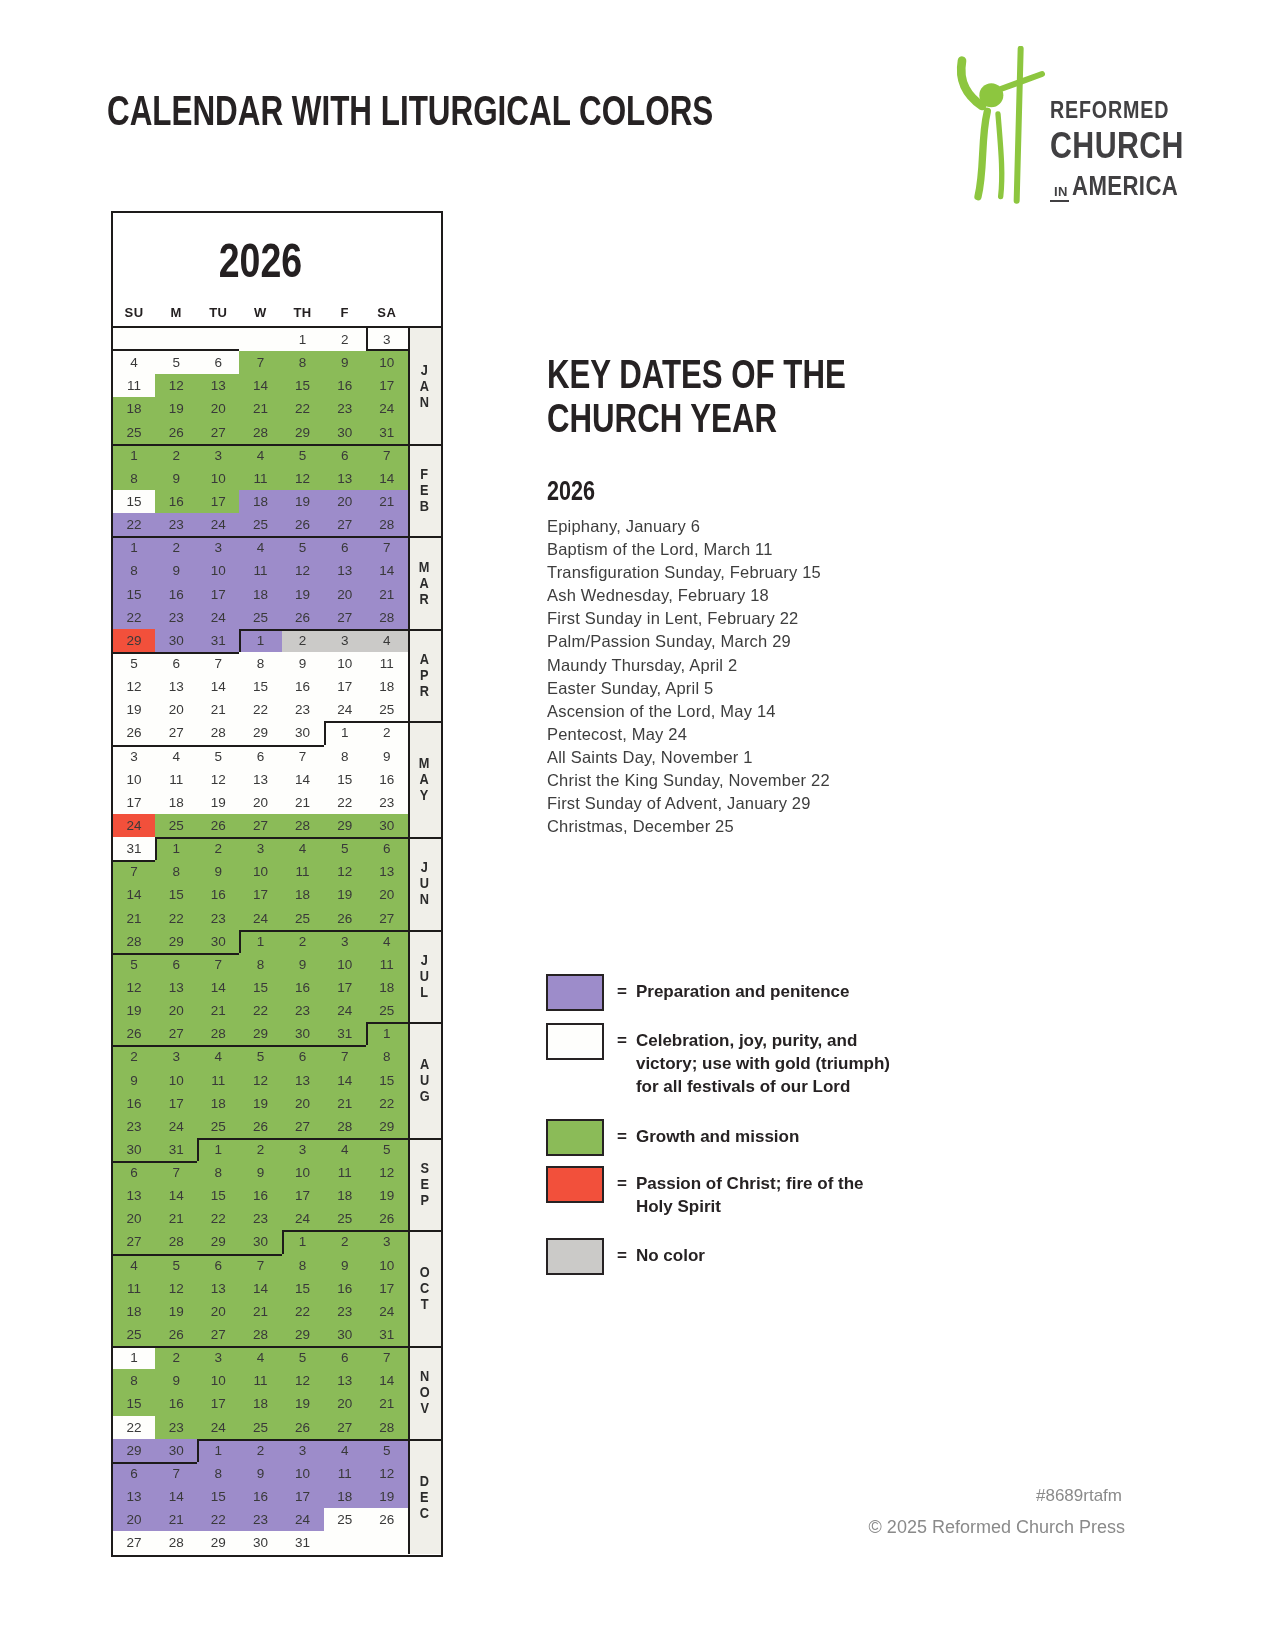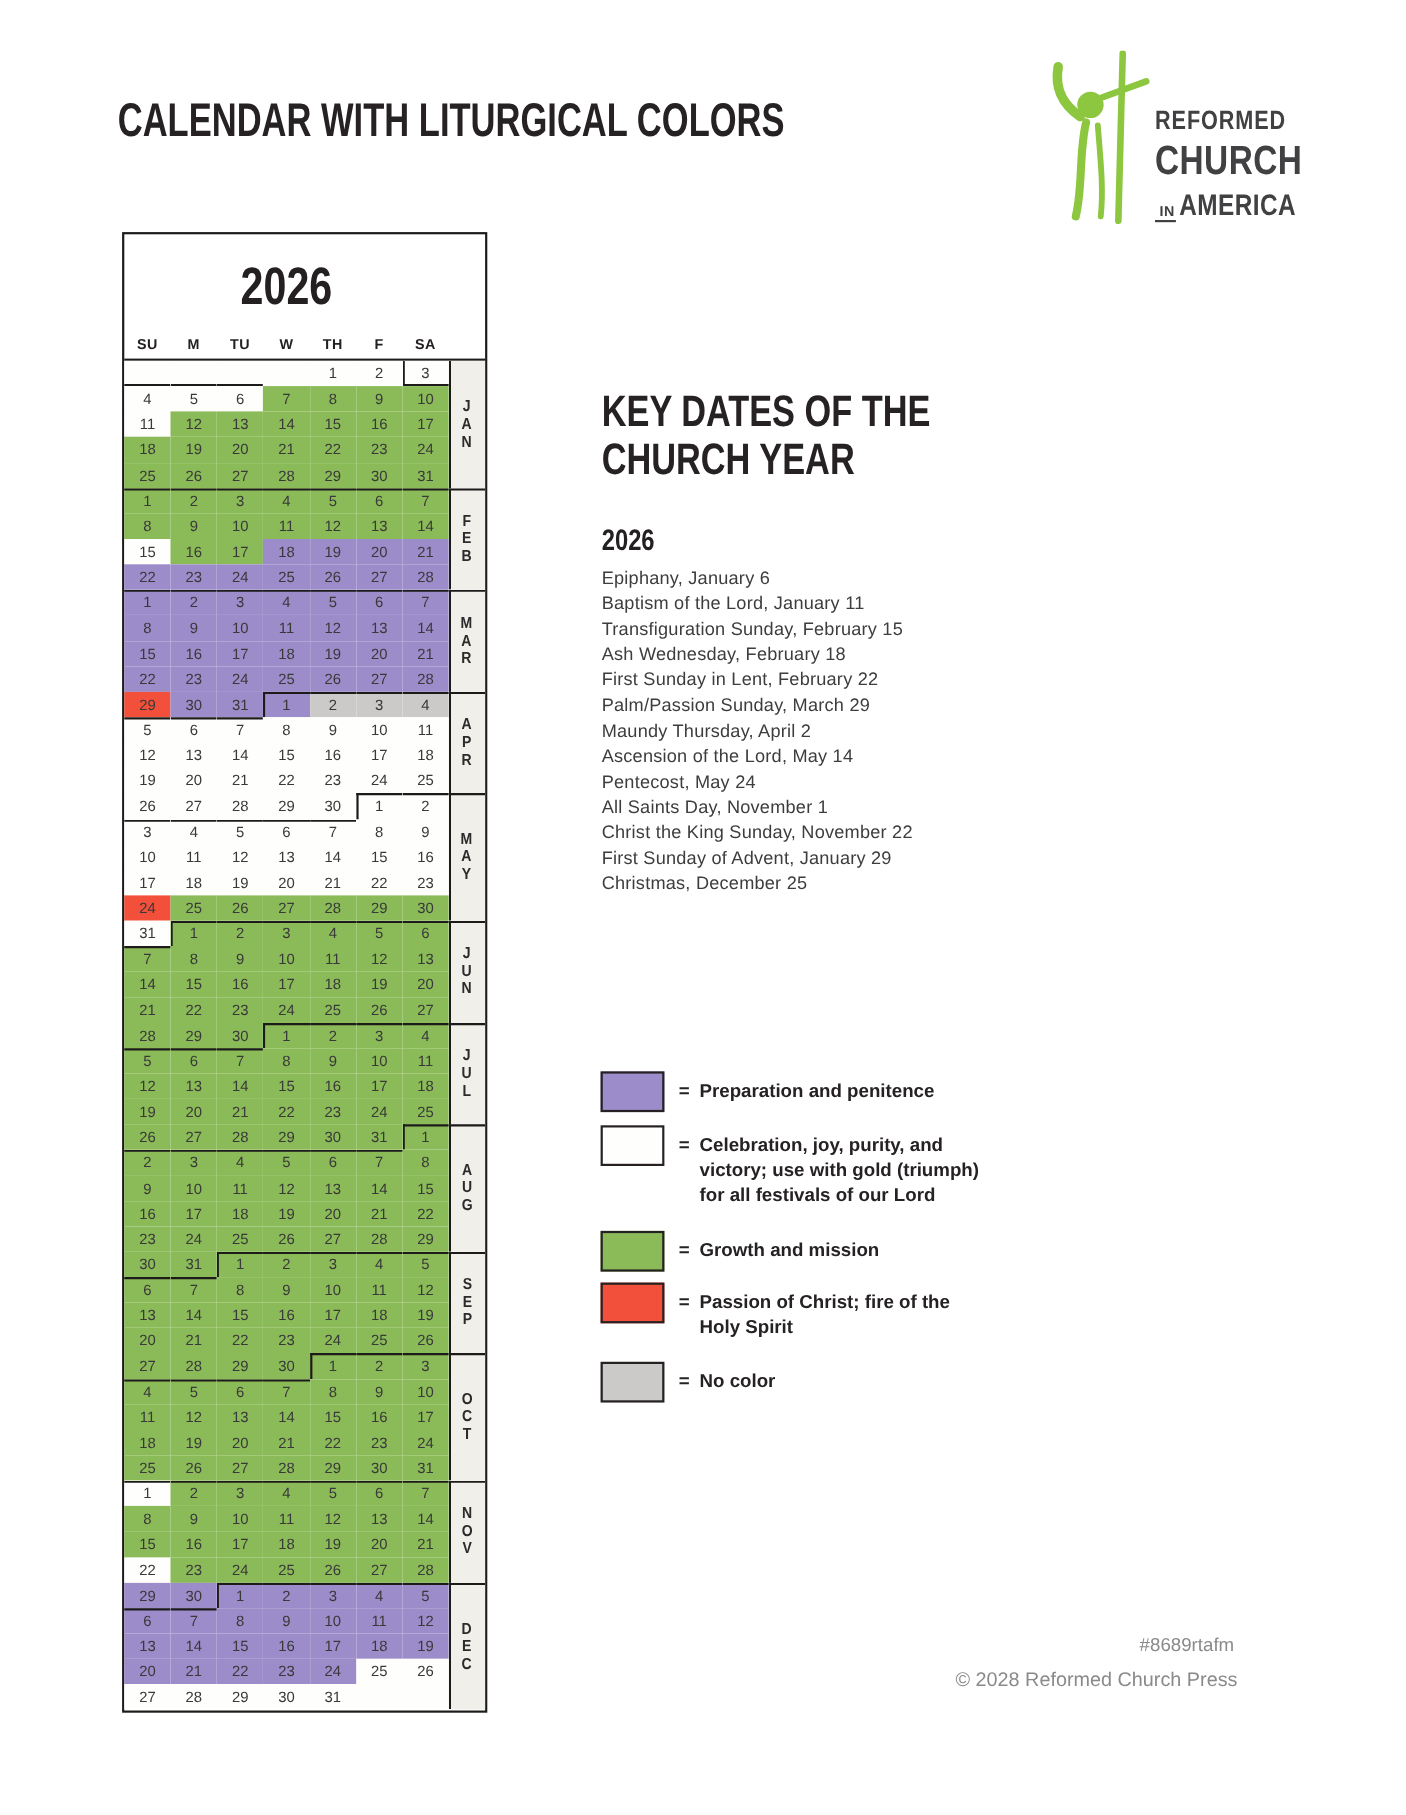--- a/index.html
+++ b/index.html
@@ -514,26 +514,27 @@
       </div>
   </div>
 
   <div class="key-dates">
     <div class="kd-heading">KEY DATES OF THE CHURCH YEAR</div>
     <div class="kd-year">
       <span>2026</span>
     </div>
     <div class="kd-list" id="kdList">
         <div class="kd-item">Epiphany, January 6</div>
-        <div class="kd-item">Baptism of the Lord, January 11</div>
+        <div class="kd-item">Baptism of the Lord, March 11</div>
         <div class="kd-item">Transfiguration Sunday, February 15</div>
         <div class="kd-item">Ash Wednesday, February 18</div>
         <div class="kd-item">First Sunday in Lent, February 22</div>
         <div class="kd-item">Palm/Passion Sunday, March 29</div>
         <div class="kd-item">Maundy Thursday, April 2</div>
+        <div class="kd-item">Easter Sunday, April 5</div>
         <div class="kd-item">Ascension of the Lord, May 14</div>
         <div class="kd-item">Pentecost, May 24</div>
         <div class="kd-item">All Saints Day, November 1</div>
         <div class="kd-item">Christ the King Sunday, November 22</div>
         <div class="kd-item">First Sunday of Advent, January 29</div>
         <div class="kd-item">Christmas, December 25</div>
       </div>
   </div>
 
   <div class="legend" id="legend">
@@ -568,15 +569,15 @@
       <div class="legend-item">
         <div class="legend-swatch" style="background: rgb(203, 202, 200);"></div>
         <div class="legend-text">
           <span class="legend-eq">=</span>
           <span>No color</span>
         </div>
       </div>
     </div>
 
   <div class="footer-code">#8689rtafm</div>
-  <div class="footer-copy">© 2028 Reformed Church Press</div>
+  <div class="footer-copy">© 2025 Reformed Church Press</div>
 
 </div>
 
 </body></html>

